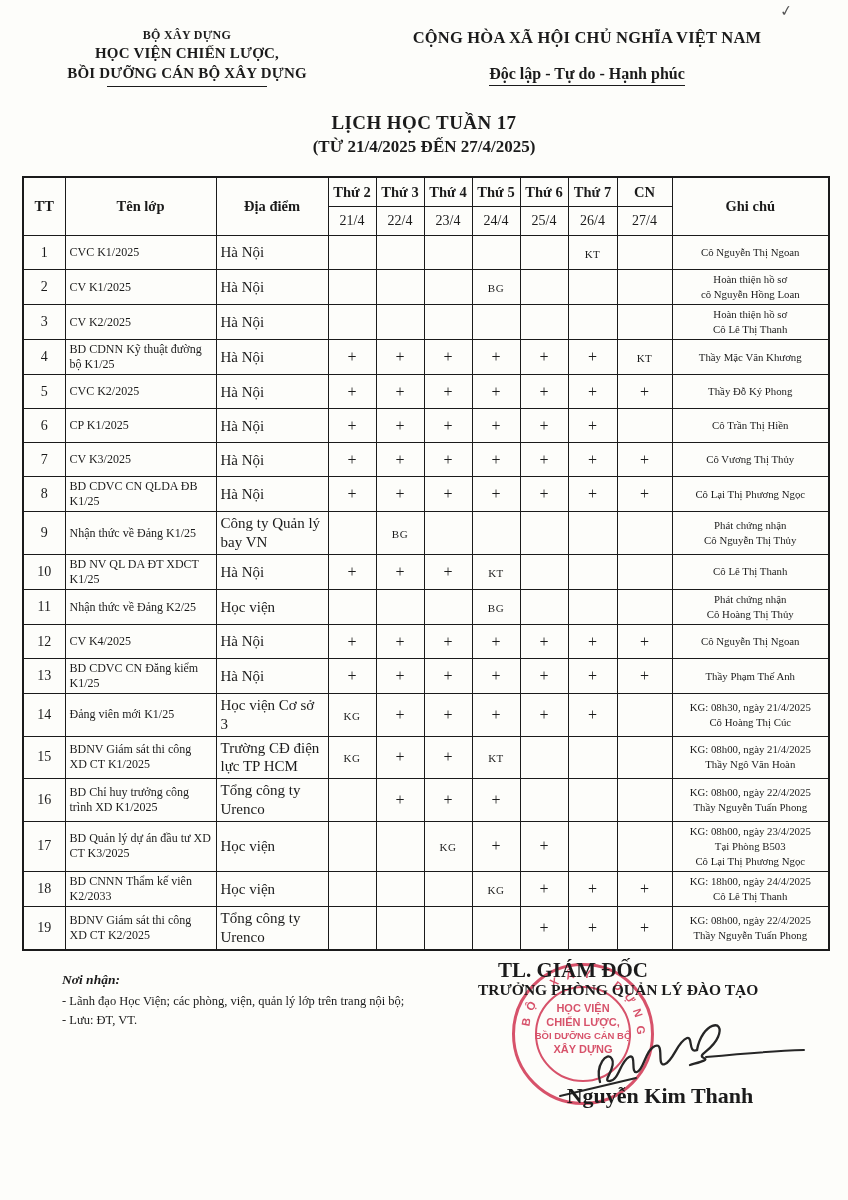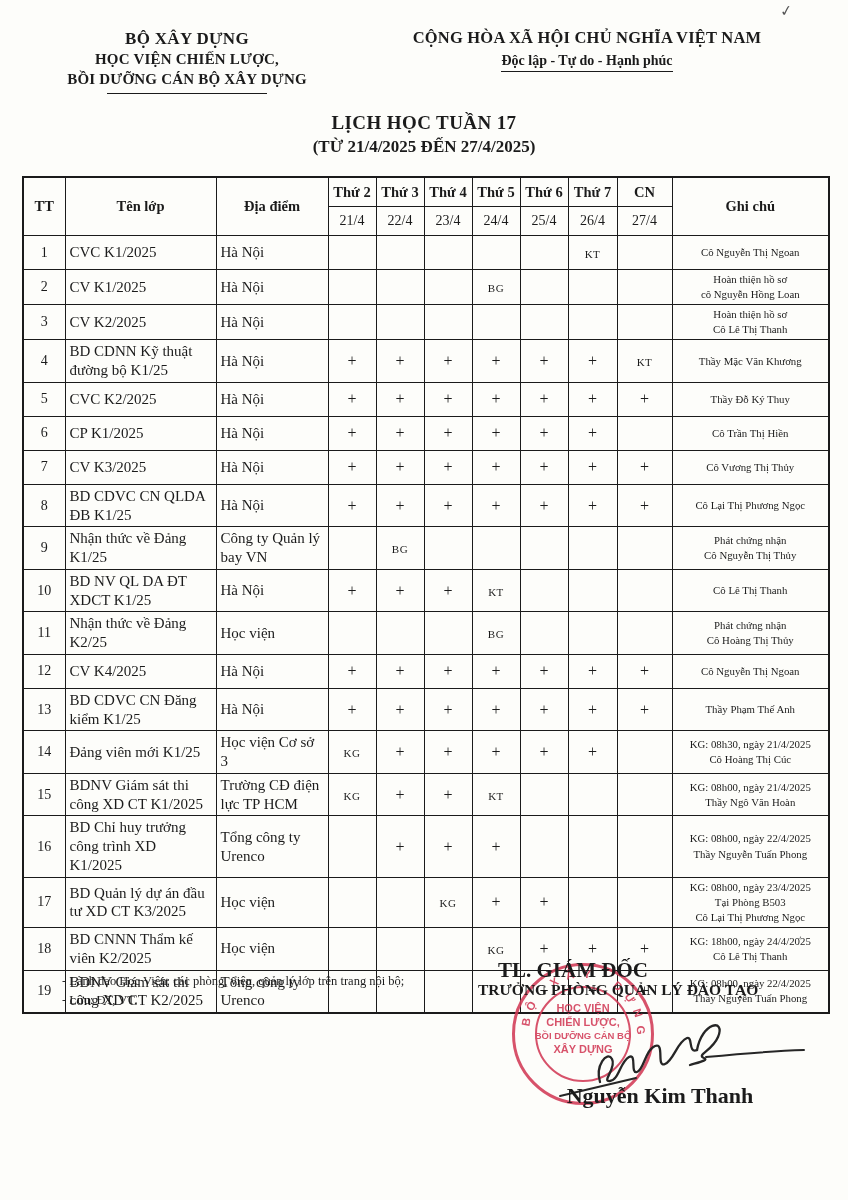--- a/index.html
+++ b/index.html
@@ -5,45 +5,45 @@
   html,body{margin:0;padding:0;}
   body{
     width:848px;height:1200px;position:relative;overflow:hidden;
     background:#fdfdfa;
     font-family:"Liberation Serif","DejaVu Serif",serif;
     color:#1b1b1b;
   }
   .abs{position:absolute;}
   
   .org-block{left:42px;top:28px;width:290px;text-align:center;line-height:1.32;}
-  .org-l1{font-weight:bold;font-size:17px;letter-spacing:.3px;}
+  .org-l1{font-weight:bold;font-size:12px;letter-spacing:.3px;}
   .org-l2,.org-l3{font-weight:bold;font-size:15px;letter-spacing:.2px;}
   .org-underline{display:block;width:160px;height:0;border-bottom:1.6px solid #1b1b1b;margin:3px auto 0;}
   .nat-block{left:392px;top:28px;width:390px;text-align:center;}
   .nat-l1{font-weight:bold;font-size:16.5px;letter-spacing:.2px;}
-  .nat-l2{font-weight:bold;font-size:14px;margin-top:5px;display:inline-block;
+  .nat-l2{font-weight:bold;font-size:16px;margin-top:17px;display:inline-block;
           border-bottom:1.6px solid #1b1b1b;padding-bottom:2px;}
   .title-block{left:0;top:110px;width:848px;text-align:center;line-height:1.35;}
   .doc-title{font-weight:bold;font-size:19px;letter-spacing:.4px;}
   .doc-subtitle{font-weight:bold;font-size:17px;}
   
   table.sched{
     position:absolute;left:22px;top:176px;width:806px;
     border-collapse:collapse;table-layout:fixed;
     border:2.5px solid #1b1b1b;
   }
   table.sched th,table.sched td{
     border:1.5px solid #1b1b1b;
     padding:2px 4px;vertical-align:middle;
     overflow:hidden;
   }
   table.sched thead th{font-weight:bold;font-size:14.5px;text-align:center;height:24px;}
   table.sched thead .date-cell{font-weight:normal;font-size:14px;}
   td.c-tt{text-align:center;font-size:14px;height:29px;}
-  td.c-name{font-size:15px;line-height:1.25;padding-left:6px;}
+  td.c-name{font-size:12px;line-height:1.25;padding-left:6px;}
   td.c-place{font-size:15px;line-height:1.25;padding-left:6px;}
   td.c-day{text-align:center;}
   td.c-day .plus{font-size:16px;}
   td.c-day .code{font-size:11px;letter-spacing:.5px;}
   td.c-note{text-align:center;font-size:10.8px;line-height:1.4;padding:2px 3px;}
   
   .noi-nhan{left:62px;top:972px;width:420px;}
   .noi-nhan-label{font-weight:bold;font-style:italic;font-size:13.5px;margin-bottom:4px;}
   .noi-nhan-line{font-size:12.5px;line-height:1.55;}
   .sign-title1{left:498px;top:958px;width:300px;font-weight:bold;font-size:21px;}
@@ -195,21 +195,21 @@
         <td class="c-name">CVC K2/2025</td>
         <td class="c-place">Hà Nội</td>
         <td class="c-day"><span class="plus">+</span></td>
         <td class="c-day"><span class="plus">+</span></td>
         <td class="c-day"><span class="plus">+</span></td>
         <td class="c-day"><span class="plus">+</span></td>
         <td class="c-day"><span class="plus">+</span></td>
         <td class="c-day"><span class="plus">+</span></td>
         <td class="c-day"><span class="plus">+</span></td>
         <td class="c-note">
-          <div>Thầy Đỗ Ký Thuy</div>
+          <div>Thầy Đỗ Ký Phong</div>
         </td>
       </tr>
       <tr>
         <td class="c-tt">6</td>
         <td class="c-name">CP K1/2025</td>
         <td class="c-place">Hà Nội</td>
         <td class="c-day"><span class="plus">+</span></td>
         <td class="c-day"><span class="plus">+</span></td>
         <td class="c-day"><span class="plus">+</span></td>
         <td class="c-day"><span class="plus">+</span></td>
@@ -387,21 +387,21 @@
         <td class="c-day"></td>
         <td class="c-day"></td>
         <td class="c-note">
           <div>KG: 08h00, ngày 23/4/2025</div>
           <div>Tại Phòng B503</div>
           <div>Cô Lại Thị Phương Ngọc</div>
         </td>
       </tr>
       <tr>
         <td class="c-tt">18</td>
-        <td class="c-name">BD CNNN Thẩm kế viên K2/2025</td>
+        <td class="c-name">BD CNNN Thẩm kế viên K2/2033</td>
         <td class="c-place">Học viện</td>
         <td class="c-day"></td>
         <td class="c-day"></td>
         <td class="c-day"></td>
         <td class="c-day"><span class="code">KG</span></td>
         <td class="c-day"><span class="plus">+</span></td>
         <td class="c-day"><span class="plus">+</span></td>
         <td class="c-day"><span class="plus">+</span></td>
         <td class="c-note">
           <div>KG: 18h00, ngày 24/4/2025</div>
@@ -421,20 +421,21 @@
         <td class="c-day"><span class="plus">+</span></td>
         <td class="c-note">
           <div>KG: 08h00, ngày 22/4/2025</div>
           <div>Thầy Nguyễn Tuấn Phong</div>
         </td>
       </tr>
     </tbody>
 </table>
 
 <div class="abs noi-nhan">
+  <div class="noi-nhan-label">Nơi nhận:</div>
   <div class="noi-nhan-line">- Lãnh đạo Học Viện; các phòng, viện, quản lý lớp trên trang nội bộ;</div>
   <div class="noi-nhan-line">- Lưu: ĐT, VT.</div>
 </div>
 
 <div class="abs stamp">
   <div class="ring-outer"></div>
   <div class="ring-inner"></div>
   <div class="center-text">
     <div class="ct-0">HỌC VIỆN</div>
     <div class="ct-1">CHIẾN LƯỢC,</div>

